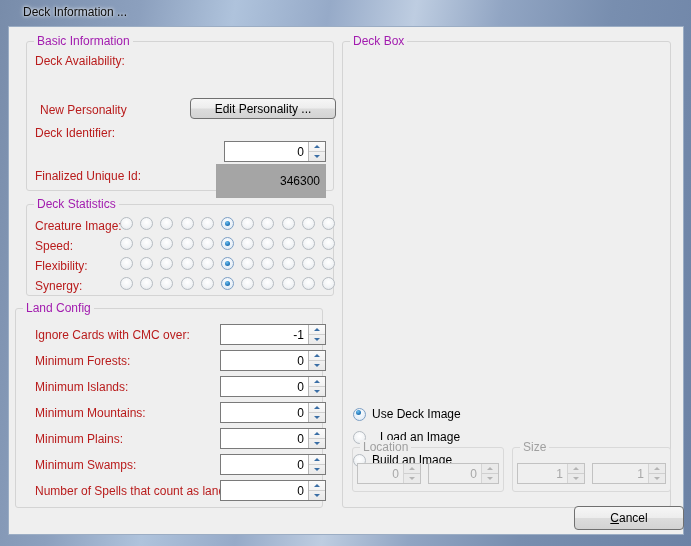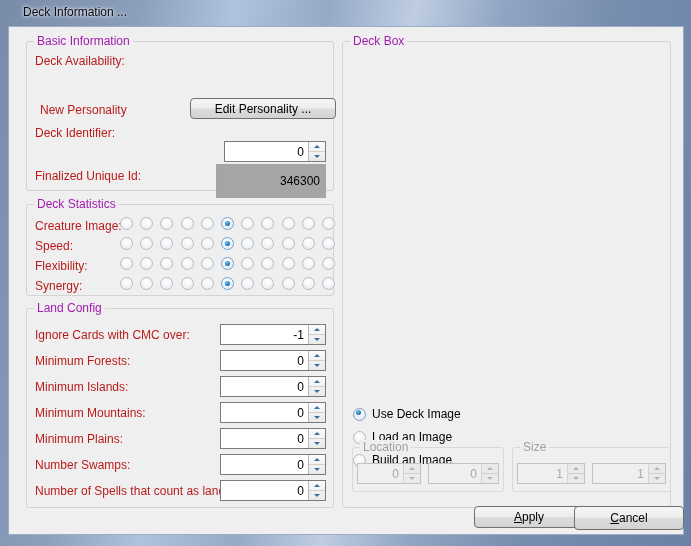--- a/index.html
+++ b/index.html
@@ -343,21 +343,21 @@
           <div class="radio" style="left: 172px; top: 250px;"></div>
           <div class="radio" style="left: 192px; top: 250px;"></div>
           <div class="radio on" style="left: 212px; top: 250px;"></div>
           <div class="radio" style="left: 232px; top: 250px;"></div>
           <div class="radio" style="left: 252px; top: 250px;"></div>
           <div class="radio" style="left: 273px; top: 250px;"></div>
           <div class="radio" style="left: 293px; top: 250px;"></div>
           <div class="radio" style="left: 313px; top: 250px;"></div>
         </div>
 
-      <div class="group" style="left:17px; top:281px; width:308px; height:200px;">
+      <div class="group" style="left:6px; top:281px; width:308px; height:200px;">
         <div class="legend">Land Config</div>
       </div>
 
       <div id="land-host">
           <div class="lbl" style="left: 26px; top: 301px;">Ignore Cards with CMC over:</div>
           <div class="spin" style="left: 211px; top: 297px; width: 106px; height: 21px;">
             <div class="sval">-1</div>
             <div class="sbtns">
               <div class="sb up">
                 <i></i>
@@ -408,21 +408,21 @@
             <div class="sval">0</div>
             <div class="sbtns">
               <div class="sb up">
                 <i></i>
               </div>
               <div class="sb dn">
                 <i></i>
               </div>
             </div>
           </div>
-          <div class="lbl" style="left: 26px; top: 431px;">Number Swamps:</div>
+          <div class="lbl" style="left: 26px; top: 431px;">Minimum Swamps:</div>
           <div class="spin" style="left: 211px; top: 427px; width: 106px; height: 21px;">
             <div class="sval">0</div>
             <div class="sbtns">
               <div class="sb up">
                 <i></i>
               </div>
               <div class="sb dn">
                 <i></i>
               </div>
             </div>
@@ -443,21 +443,21 @@
 
       <div class="group" style="left:333px; top:14px; width:329px; height:467px;">
         <div class="legend">Deck Box</div>
       </div>
 
       <div id="deckbox-radio-host">
           <div class="radio-item" style="left: 344px; top: 380px;">
             <span class="radio on"></span>
             <span class="rtext">Use Deck Image</span>
           </div>
-          <div class="radio-item" style="left: 344px; top: 403px;">
+          <div class="radio-item" style="left: 344px; top: 403px; gap: 8px;">
             <span class="radio"></span>
             <span class="rtext">Load an Image</span>
           </div>
           <div class="radio-item" style="left: 344px; top: 426px;">
             <span class="radio"></span>
             <span class="rtext">Build an Image</span>
           </div>
         </div>
 
       <div class="group disabled" style="left:343px; top:420px; width:152px; height:45px;">
@@ -509,23 +509,20 @@
         <div class="sbtns">
           <div class="sb up">
               <i></i>
             </div>
           <div class="sb dn">
               <i></i>
             </div>
         </div>
       </div>
 
-      <button class="btn" style="left:465px; top:479px; width:110px; height:22px;">
-        <span><span class="acc">A</span><span>pply</span></span>
-      </button>
 
       <button class="btn" style="left:565px; top:479px; width:110px; height:24px;">
         <span><span class="acc">C</span><span>ancel</span></span>
       </button>
 
     </div>
   </div>
 </div>
 
 </body></html>

